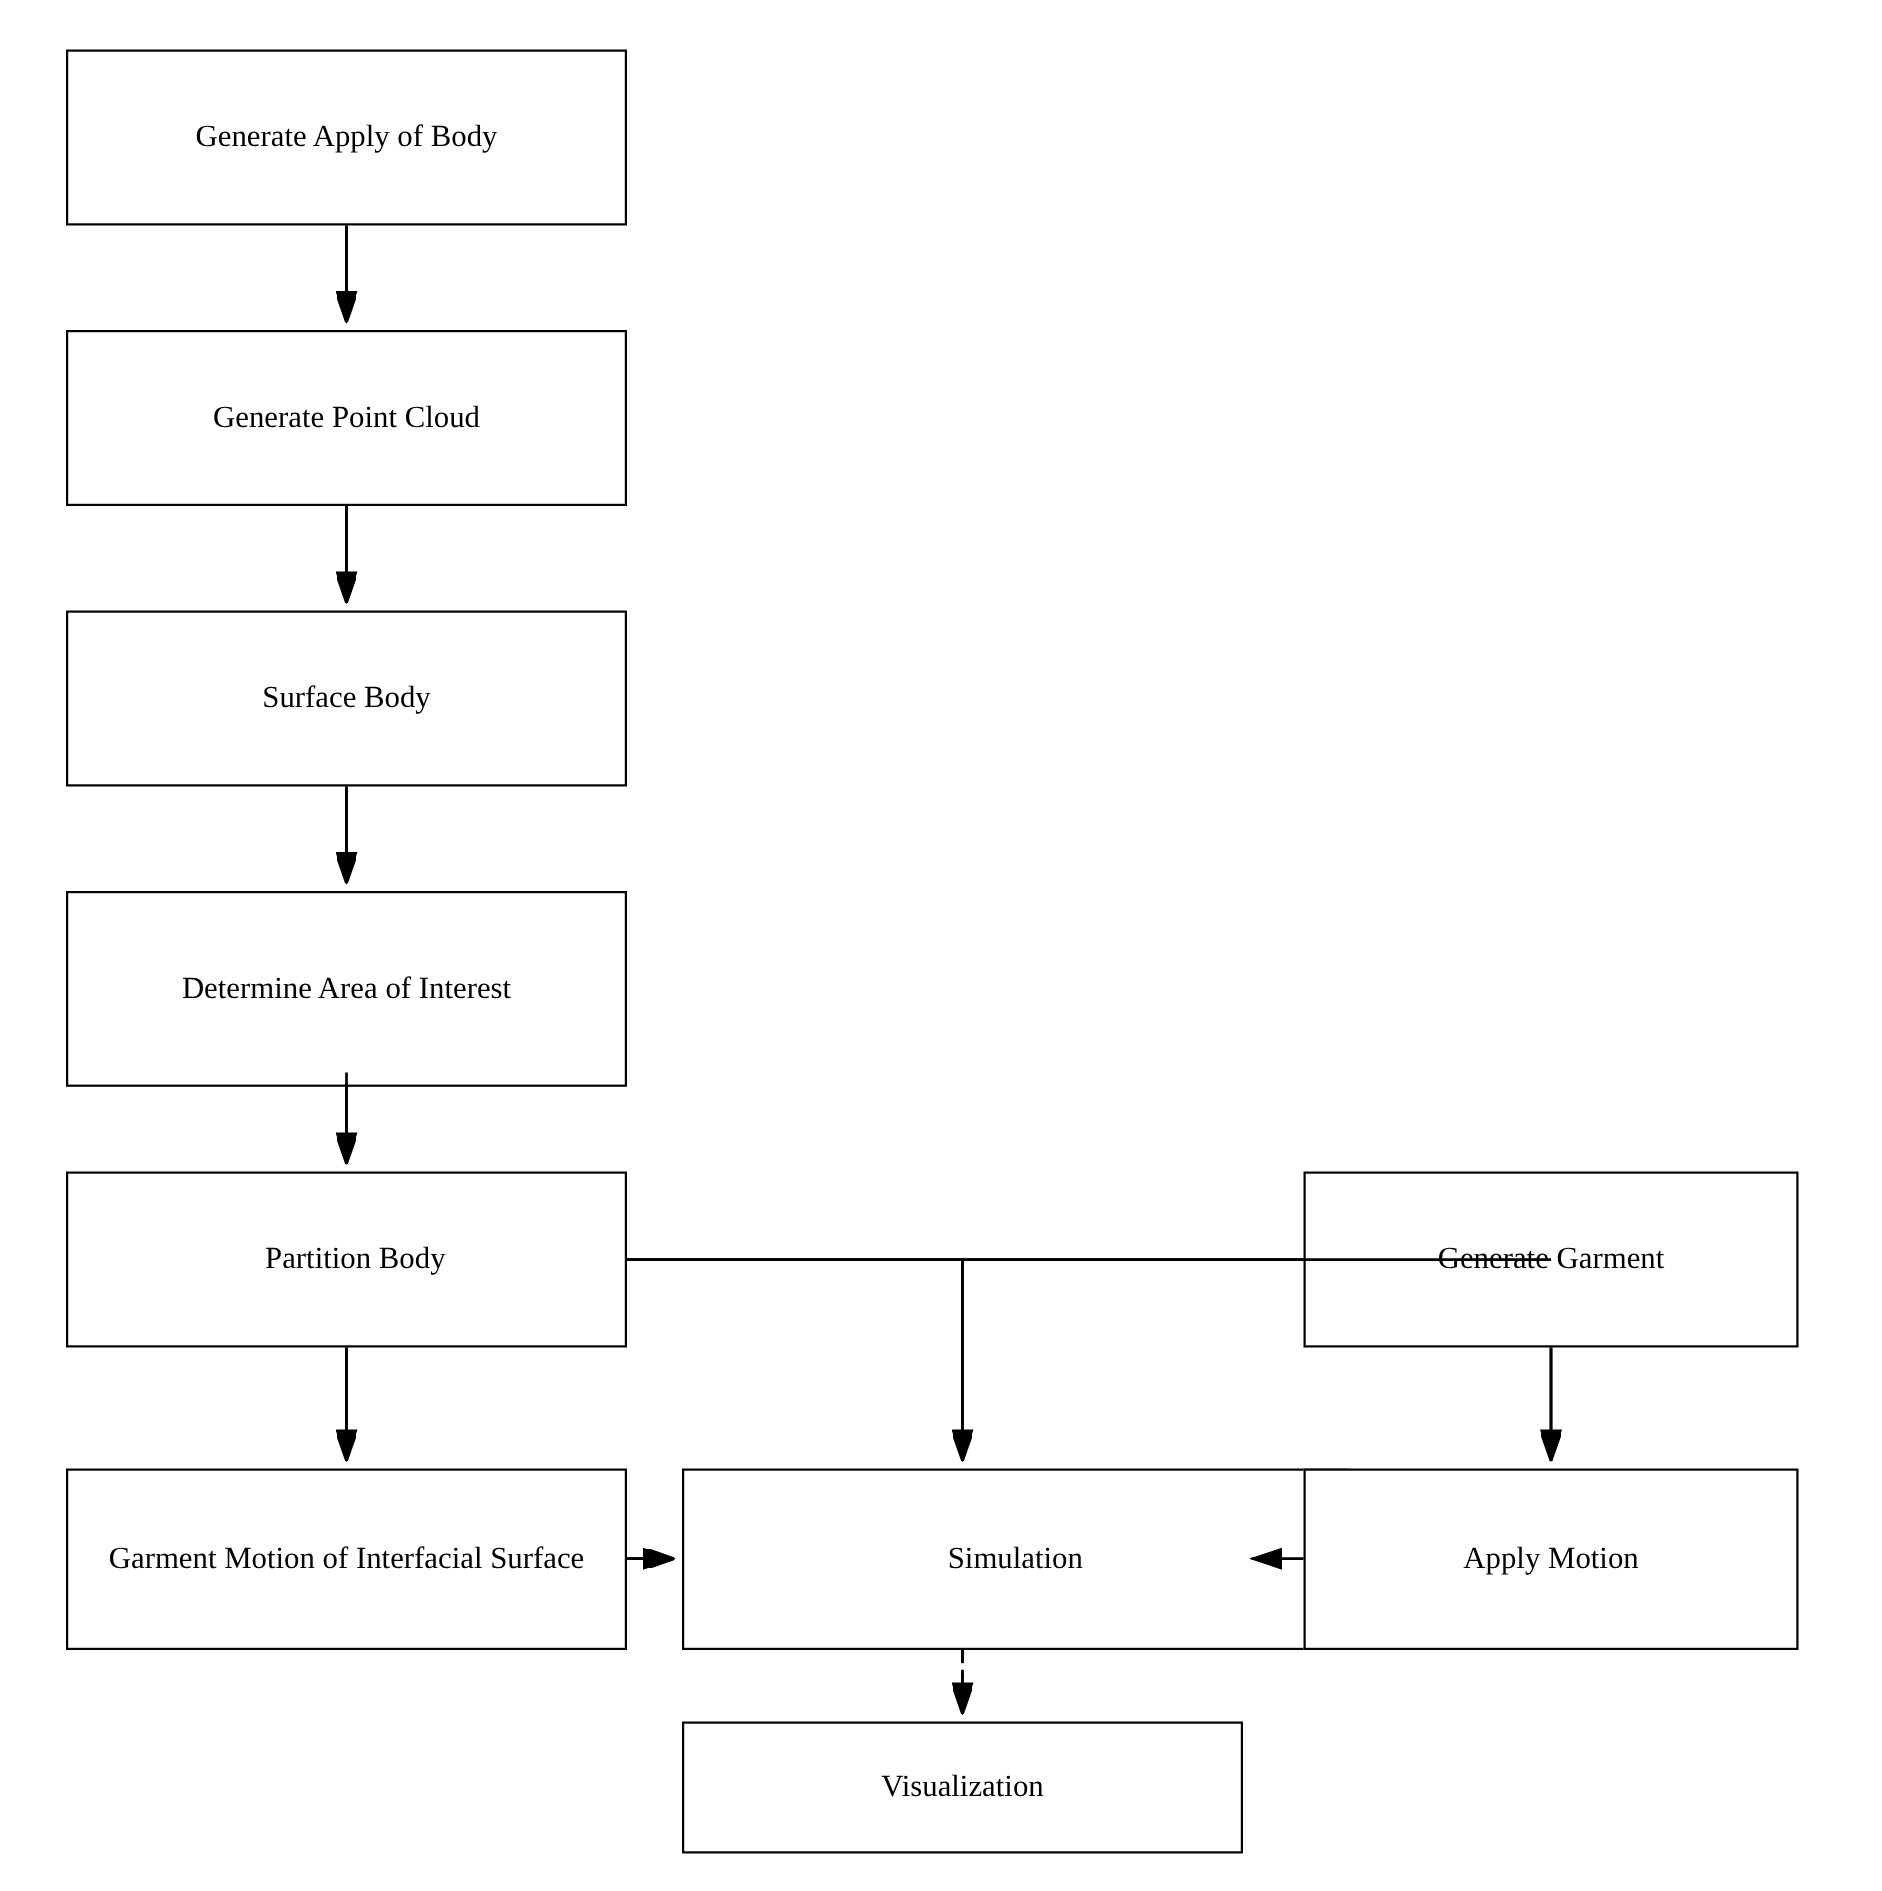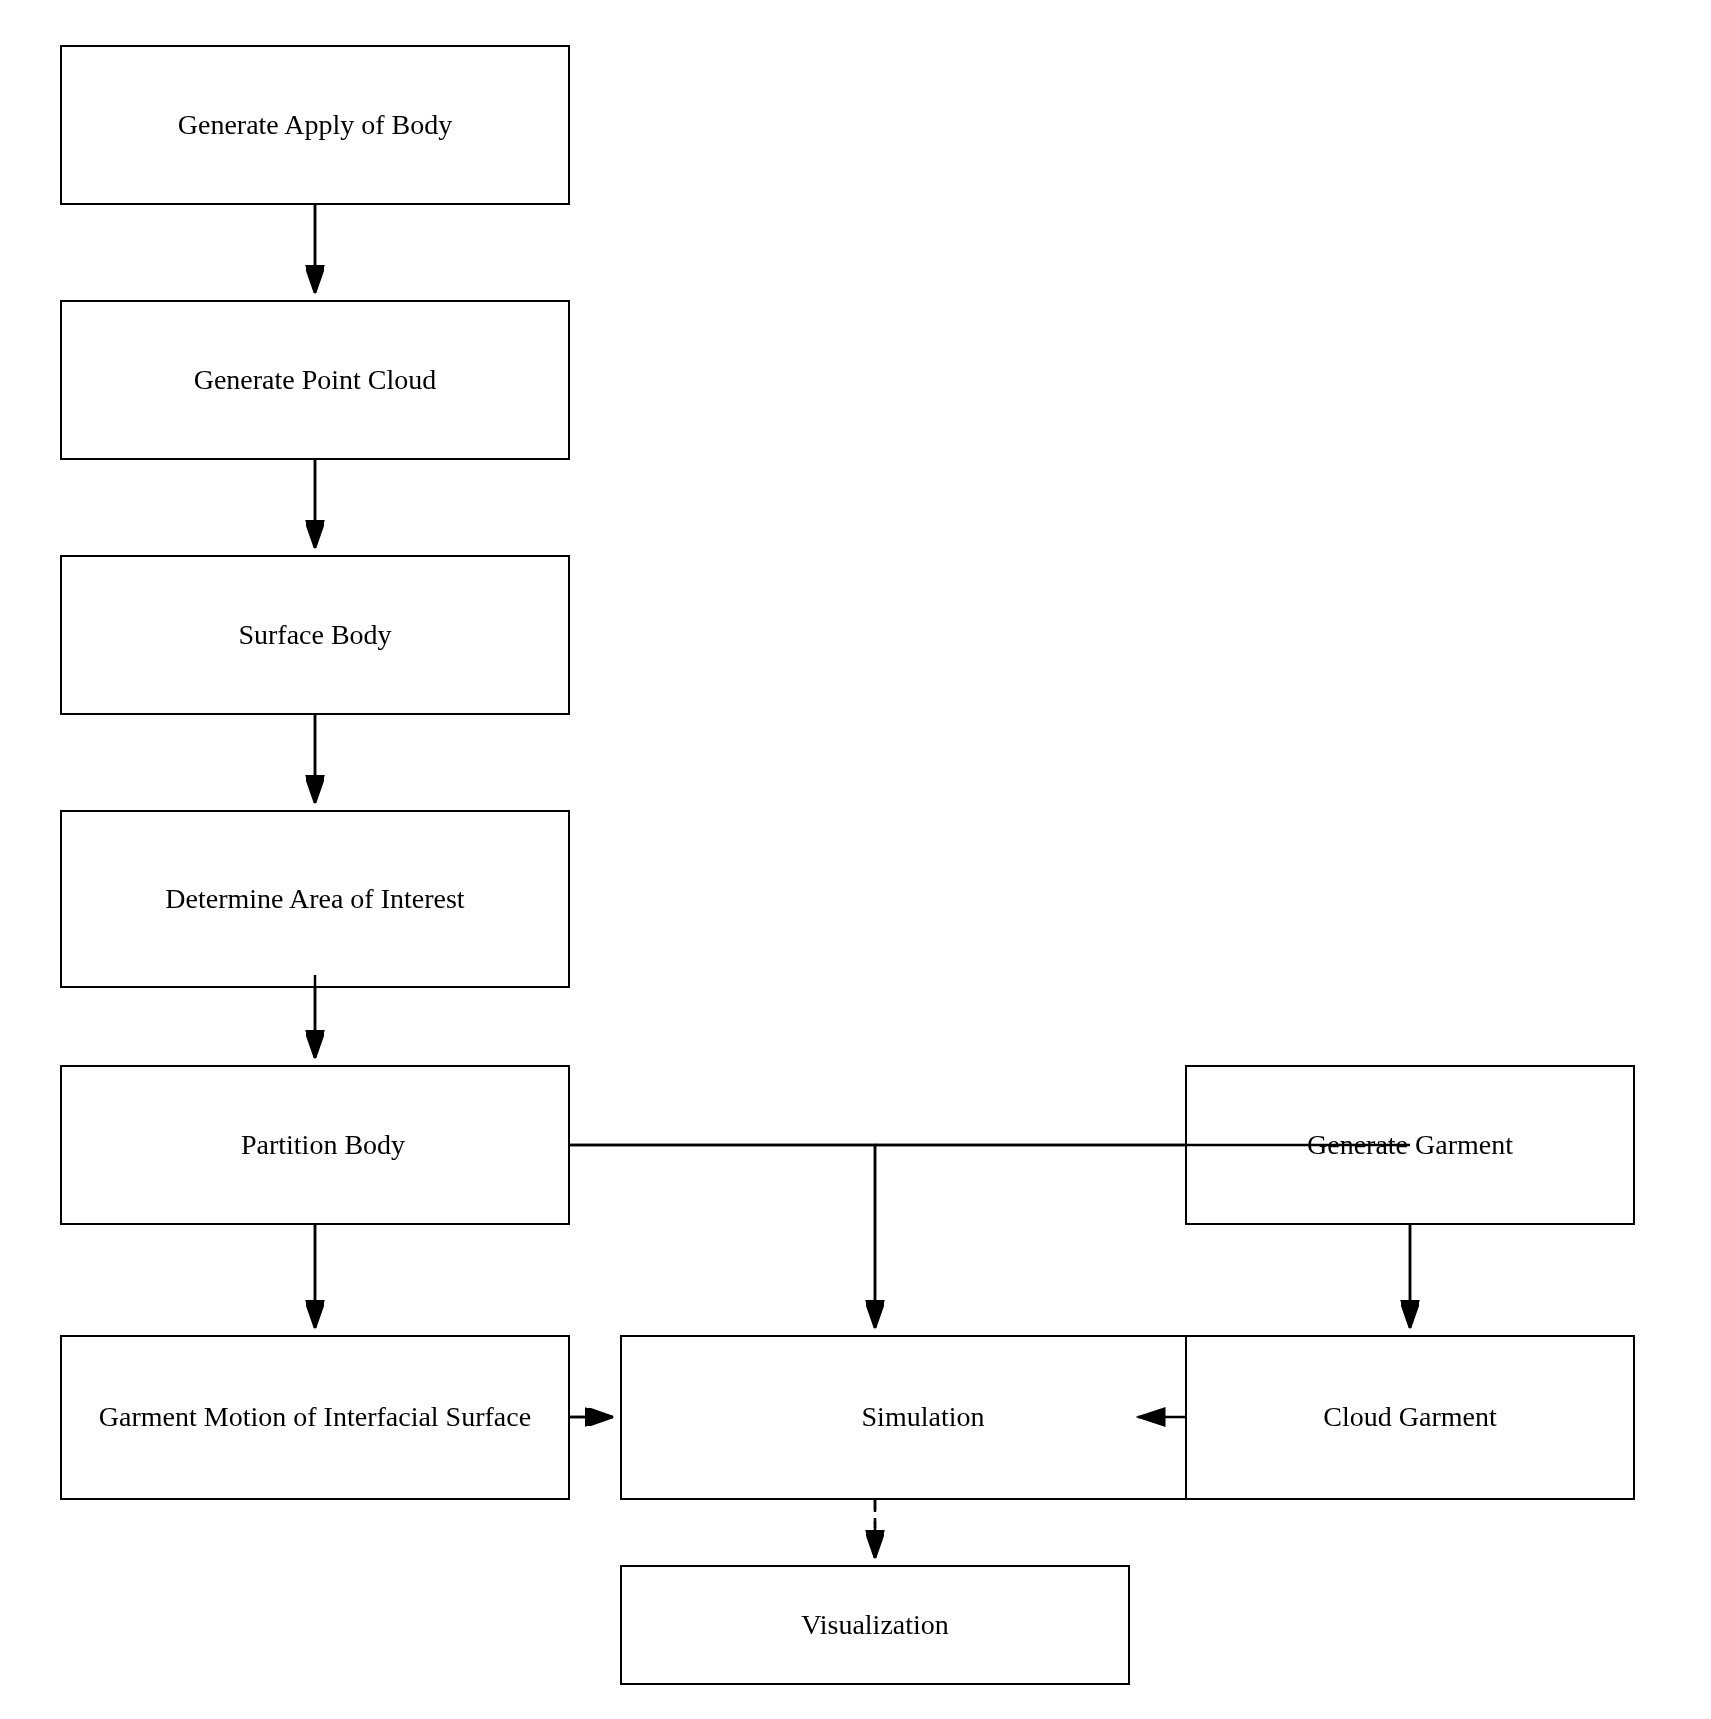--- a/index.html
+++ b/index.html
@@ -117,21 +117,21 @@
 
   <div class="box" style="left:620px; top:1565px; width:510px; height:120px;">
     <span>Visualization</span>
   </div>
 
   <div class="box" style="left:1185px; top:1065px; width:450px; height:160px;">
     <span>Generate Garment</span>
   </div>
 
   <div class="box" style="left:1185px; top:1335px; width:450px; height:165px;">
-    <span>Cloud Garment</span>
+    <span>Apply Motion</span>
   </div>
 
 </div>
 
 <svg style="position:absolute;top:0;left:0;width:1711px;height:1719px;pointer-events:none;">
   <defs>
     <marker id="ah" markerWidth="12" markerHeight="8" refX="11" refY="4" orient="auto">
       <polygon points="0 0, 12 4, 0 8" fill="#000"></polygon>
     </marker>
   </defs>

